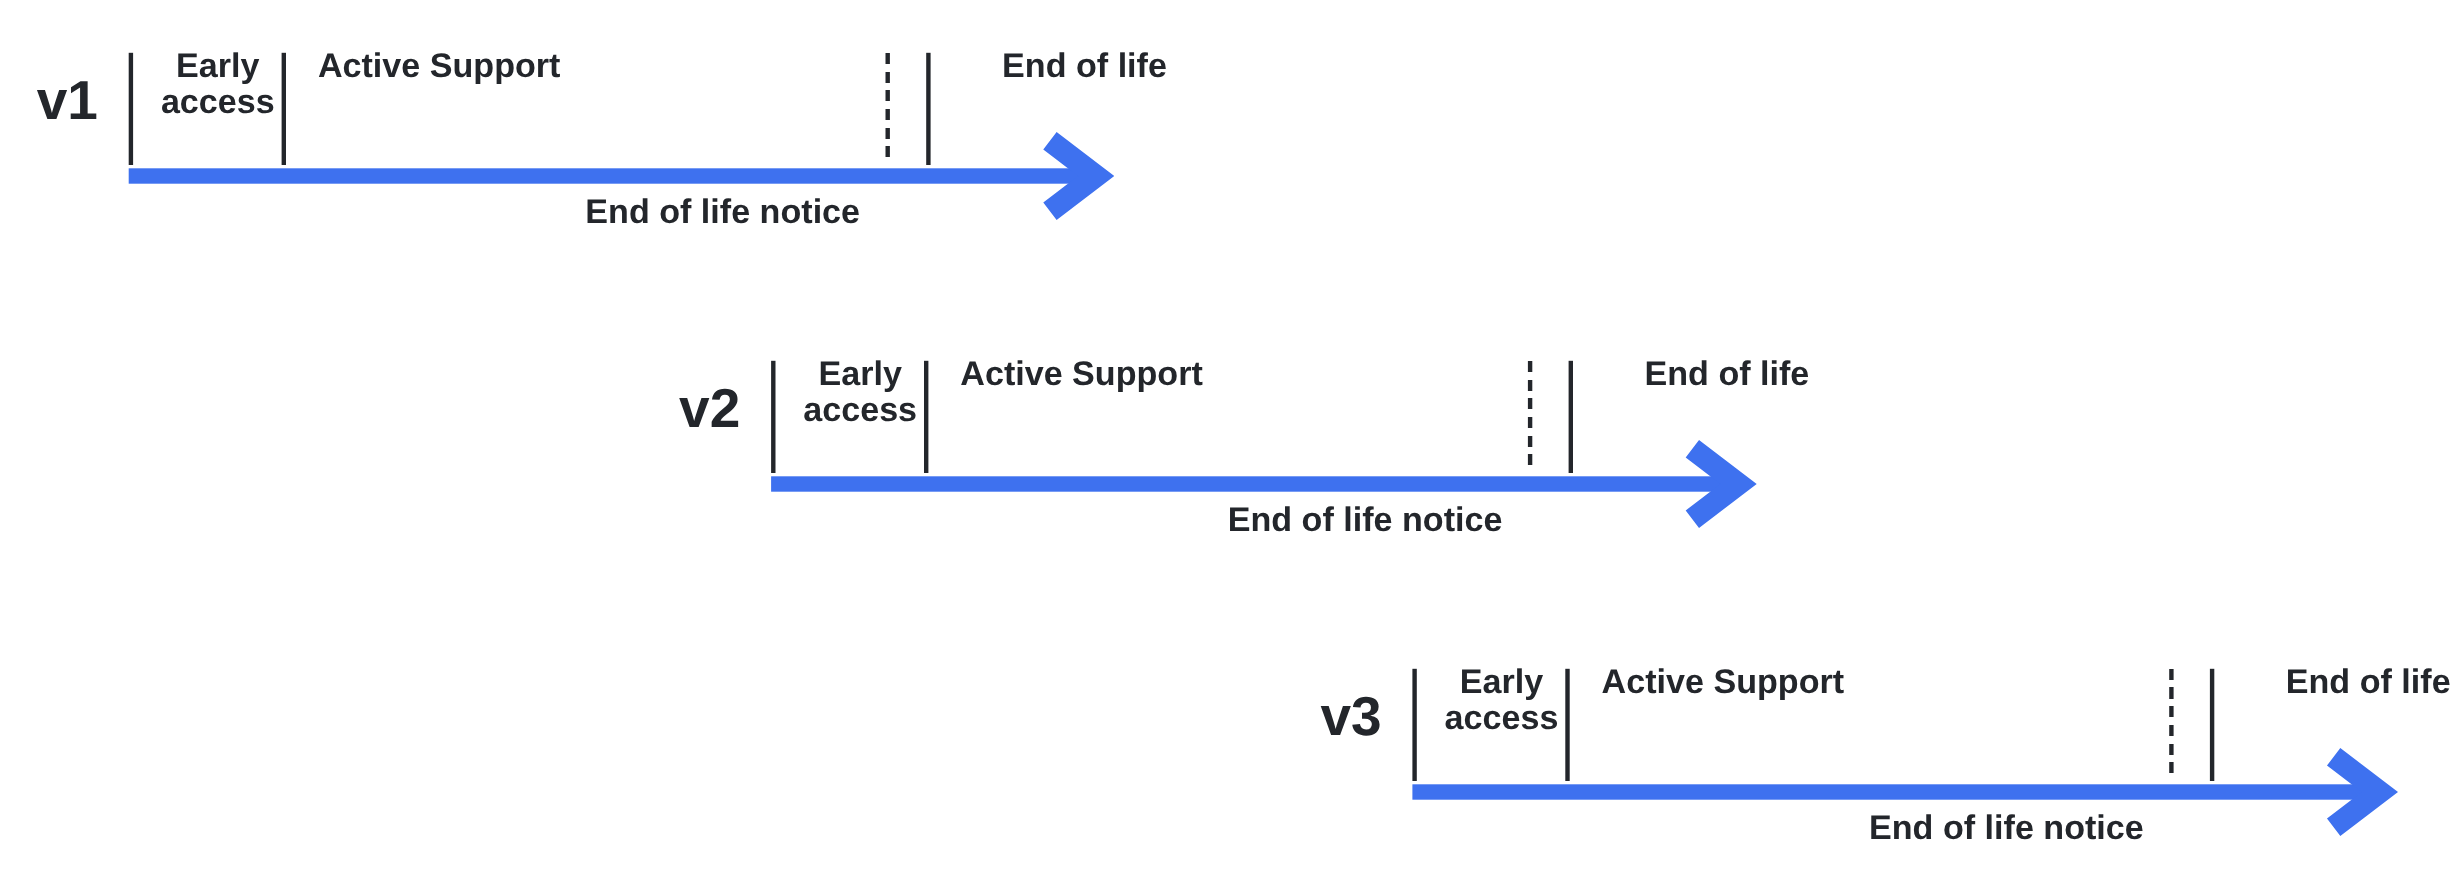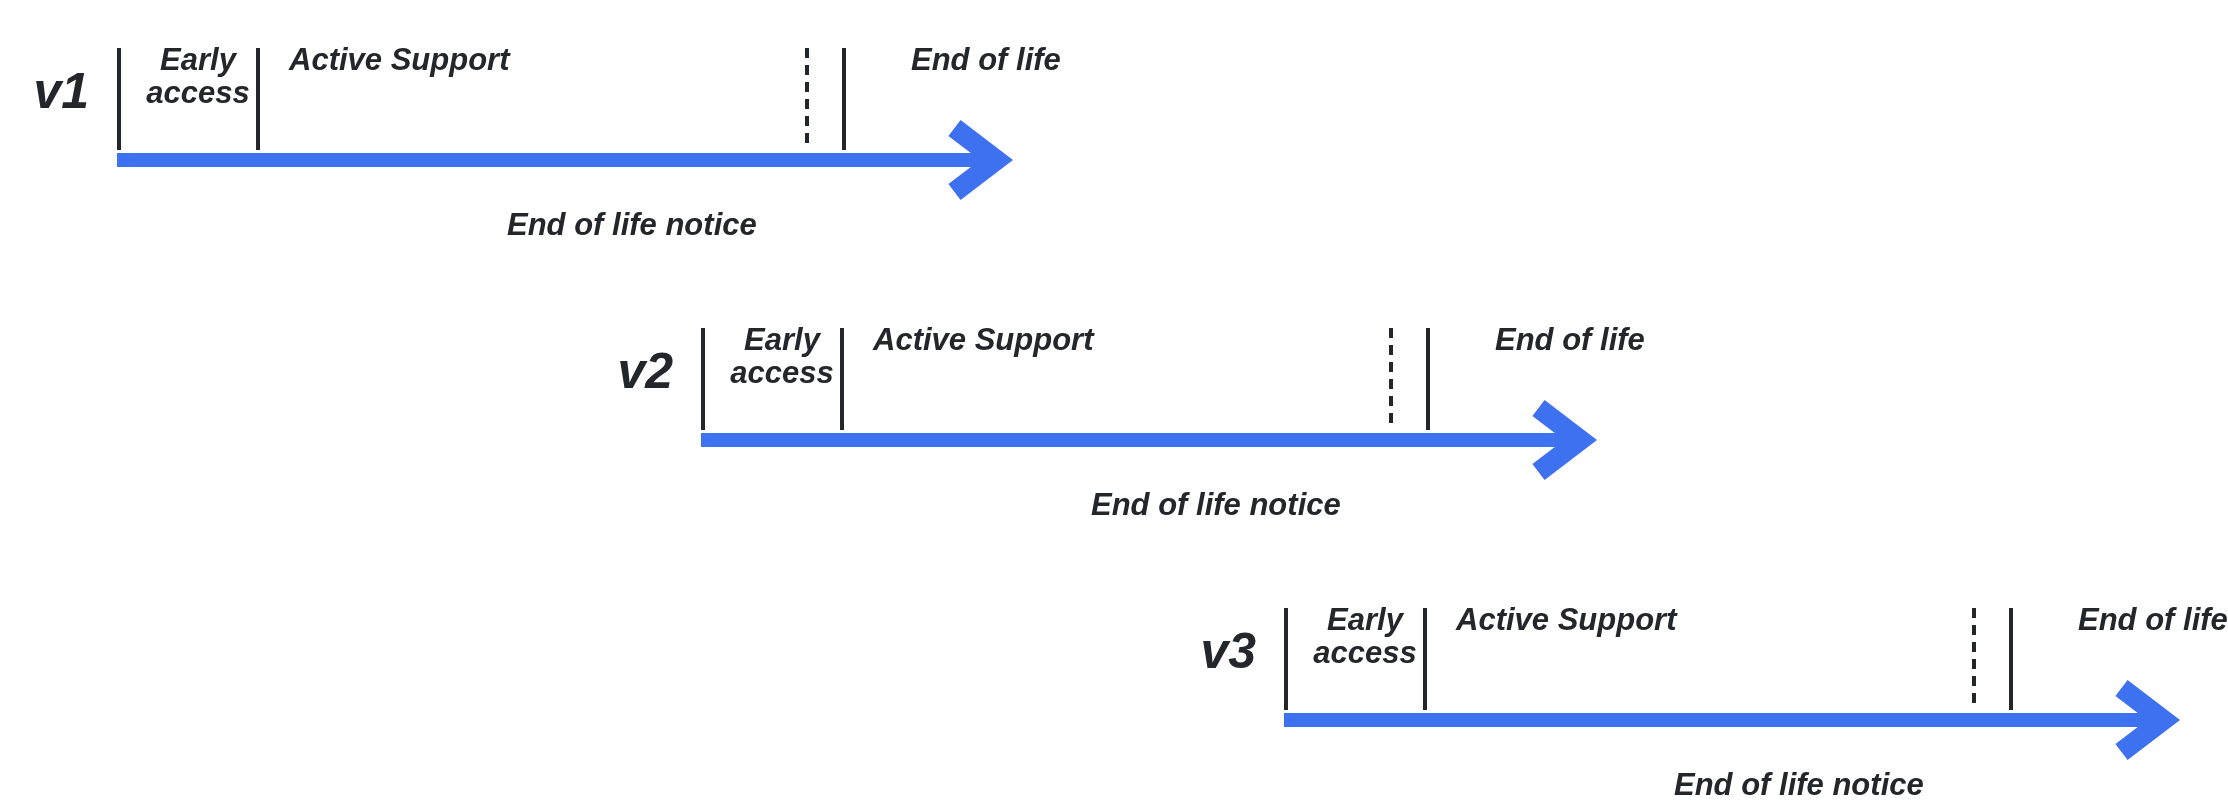--- a/index.html
+++ b/index.html
@@ -11,21 +11,20 @@
     width: 2228px;
     height: 812px;
     background: #ffffff;
     font-family: "Liberation Sans", sans-serif;
     overflow: hidden;
   }
   .canvas {
     position: relative;
     width: 2228px;
     height: 812px;
-    font-style: italic;
   }
   .timeline {
     position: absolute;
     width: 1020px;
     height: 170px;
   }
   .timeline.row-0 { left: 9px;    top: 48px;  }
   .timeline.row-1 { left: 593px;  top: 328px; }
   .timeline.row-2 { left: 1176px; top: 608px; }
 
@@ -99,27 +98,26 @@
     white-space: normal;
   }
   .phase-label.active { left: 280px; }
   .phase-label.eol    { left: 902px; }
 
   .notice-label {
     position: absolute;
     left: 498px;
     top: 128px;
     width: 300px;
-    text-align: left;
+    text-align: center;
     font-size: 31px;
     line-height: 33px;
     font-weight: 700;
     color: var(--ink);
     white-space: nowrap;
-    margin-top: 32px;
   }
 </style>
 </head>
 <body style="background: rgb(255, 255, 255);">
 
 <div class="canvas">
 
   <div class="timeline row-0">
     <div class="version-label">v1</div>
     <div class="tick t-start"></div>

